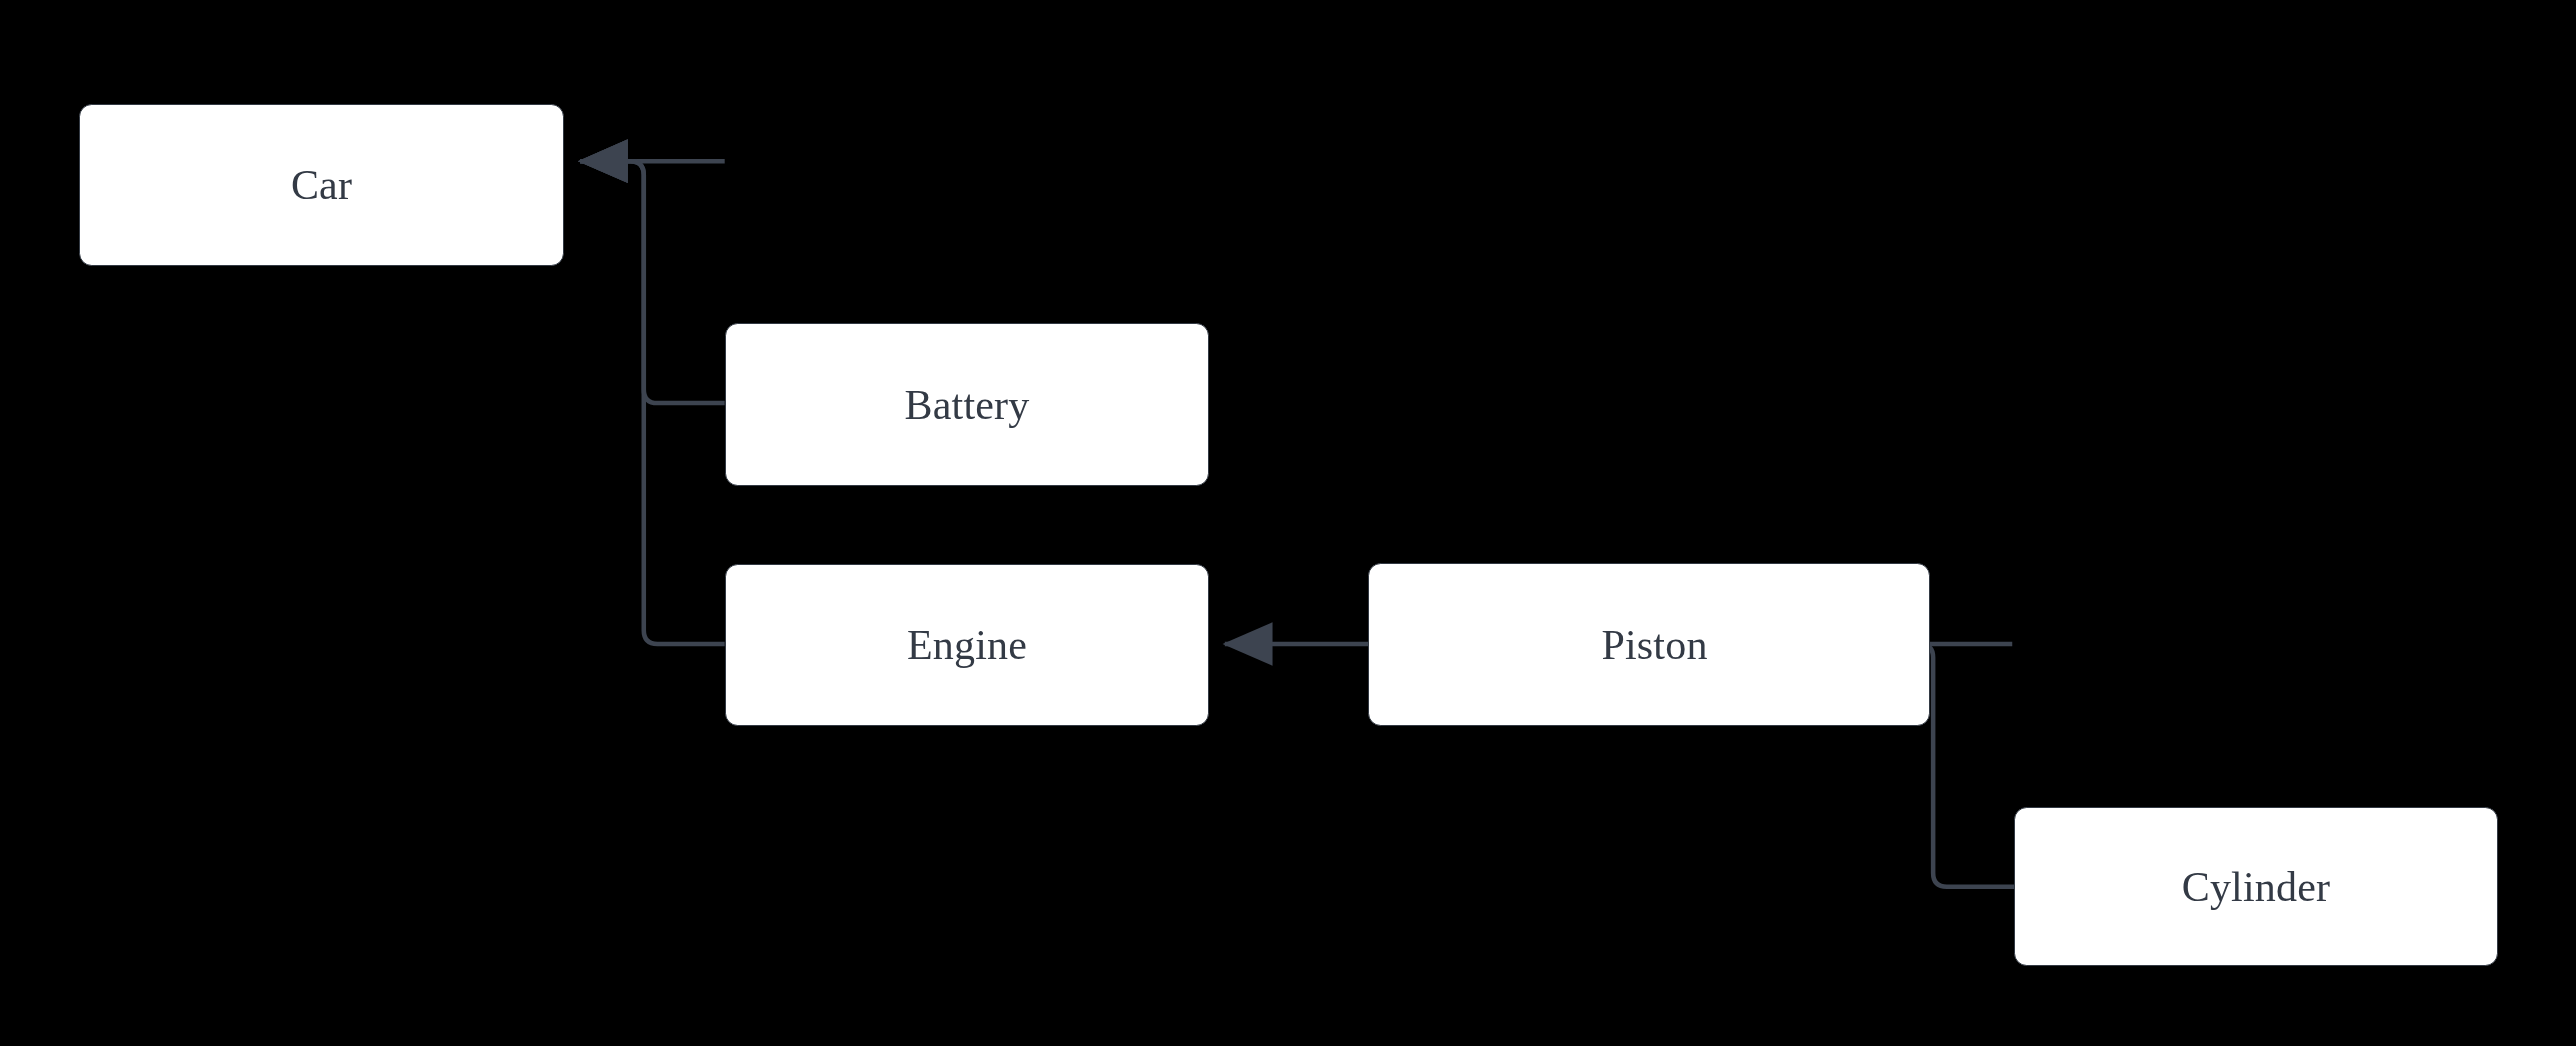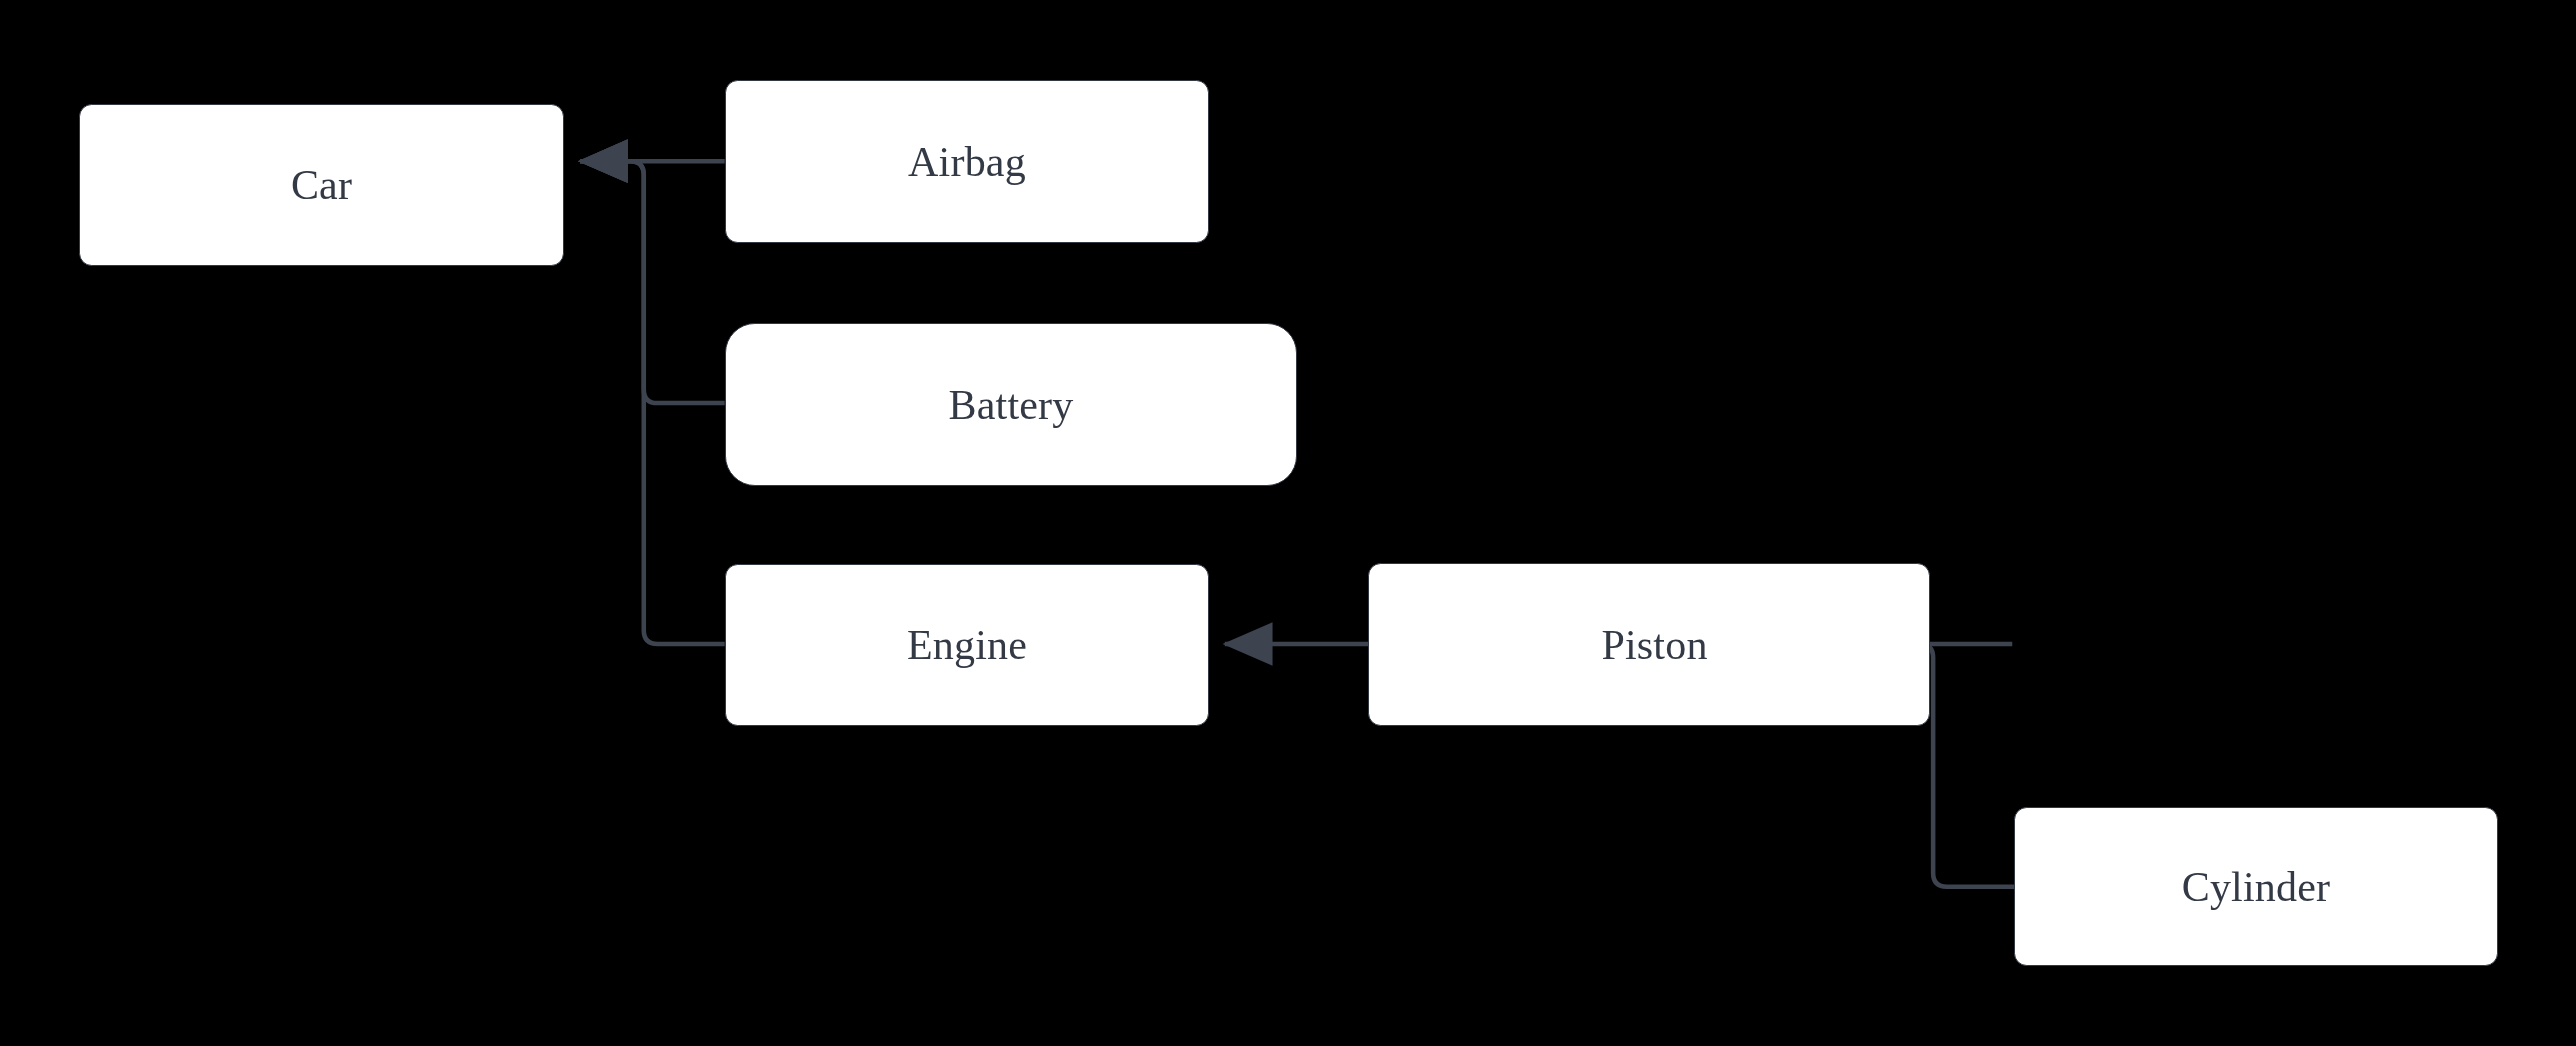--- a/index.html
+++ b/index.html
@@ -66,25 +66,22 @@
 
     <path d="M 2213,708 L 2056,708" fill="none" stroke="#3d4450" stroke-width="5" marker-end="url(#arrowhead)"></path>
 
     <path d="M 2215,975 L 2141,975 Q 2126,975 2126,960 L 2126,723 Q 2126,708 2111,708 L 2056,708" fill="none" stroke="#3d4450" stroke-width="5" marker-end="url(#arrowhead)"></path>
   </svg>
 
   <div class="node" style="left:79px; top:80px; width:485px; height:162px;margin-top:24px;">
     <span class="node-label">Car</span>
   </div>
 
-  <div class="node" style="left:725px; top:80px; width:484px; height:163px;">
-    <span class="node-label">Airbag</span>
-  </div>
 
-  <div class="node" style="left:725px; top:323px; width:572px; height:163px;border-radius:30px;">
+  <div class="node" style="left:725px; top:323px; width:484px; height:163px;">
     <span class="node-label">Battery</span>
   </div>
 
   <div class="node" style="left:725px; top:564px; width:484px; height:162px;">
     <span class="node-label">Engine</span>
   </div>
 
   <div class="node" style="left:1368px; top:563px; width:562px; height:163px;padding-left:11px;">
     <span class="node-label">Piston</span>
   </div>

